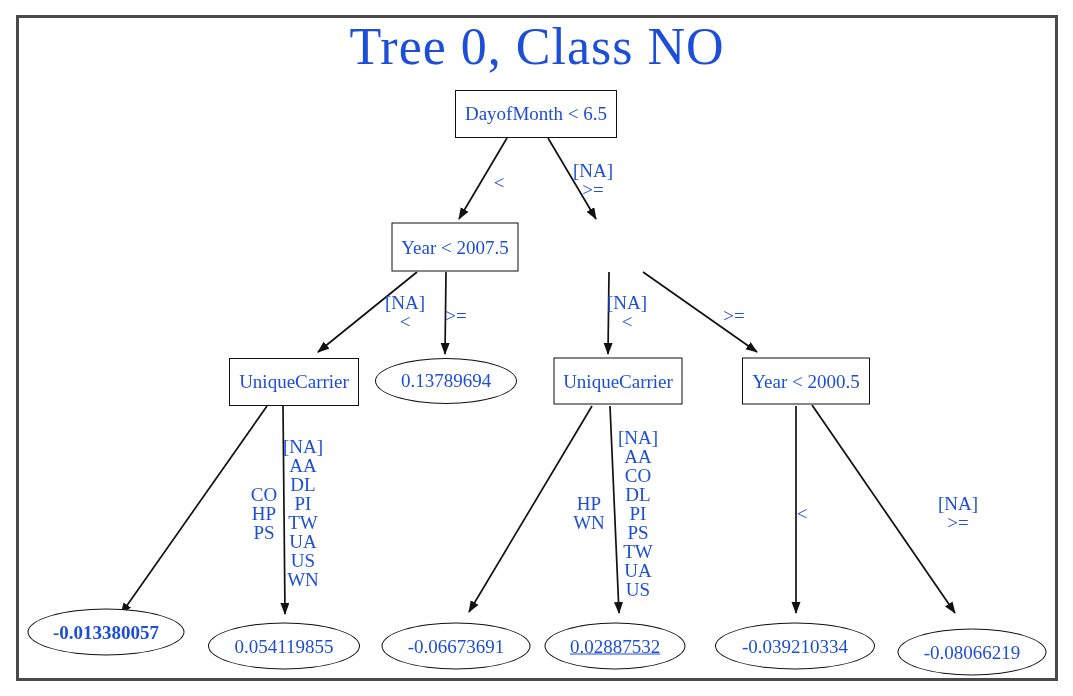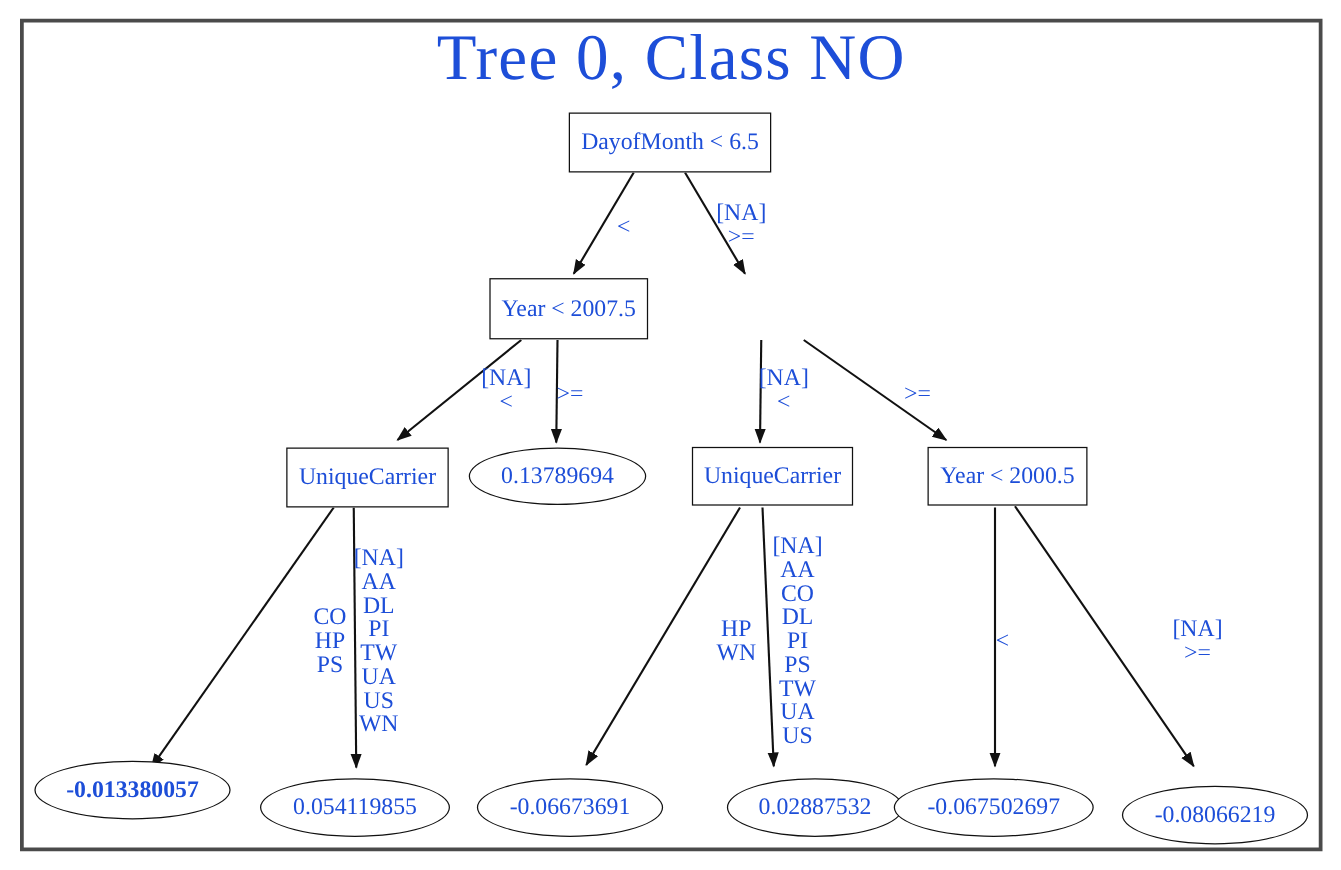--- a/index.html
+++ b/index.html
@@ -53,22 +53,22 @@
   <div class="node box" style="left:526px;top:114px;width:162px;height:48px;">DayofMonth &lt; 6.5</div>
   <div class="node box" style="left:445px;top:247px;width:127px;height:49px;">Year &lt; 2007.5</div>
   <div class="node box" style="left:284px;top:382px;width:130px;height:48px;">UniqueCarrier</div>
   <div class="node box" style="left:608px;top:381px;width:129px;height:47px;">UniqueCarrier</div>
   <div class="node box" style="left:796px;top:381px;width:128px;height:47px;">Year &lt; 2000.5</div>
 
   <div class="node ellipse" style="left:446px;top:381px;width:142px;height:46px;">0.13789694</div>
   <div class="node ellipse" style="left:106px;top:632px;width:157px;height:47px;font-weight:bold;">-0.013380057</div>
   <div class="node ellipse" style="left:284px;top:646px;width:152px;height:47px;">0.054119855</div>
   <div class="node ellipse" style="left:456px;top:646px;width:149px;height:47px;">-0.06673691</div>
-  <div class="node ellipse" style="left:652px;top:646px;width:141px;height:47px;">0.02887532</div>
-  <div class="node ellipse" style="left:795px;top:646px;width:160px;height:47px;">-0.067502697</div>
+  <div class="node ellipse" style="left:615px;top:646px;width:141px;height:47px;text-decoration:underline;">0.02887532</div>
+  <div class="node ellipse" style="left:795px;top:646px;width:160px;height:47px;">-0.039210334</div>
   <div class="node ellipse" style="left:972px;top:652px;width:149px;height:47px;">-0.08066219</div>
 
   <div class="edge-label" style="left:499px;top:182px;">&lt;</div>
   <div class="edge-label" style="left:593px;top:180px;">[NA]
 &gt;=</div>
   <div class="edge-label" style="left:405px;top:312px;">[NA]
 &lt;</div>
   <div class="edge-label" style="left:456px;top:315px;">&gt;=</div>
   <div class="edge-label" style="left:627px;top:312px;">[NA]
 &lt;</div>

